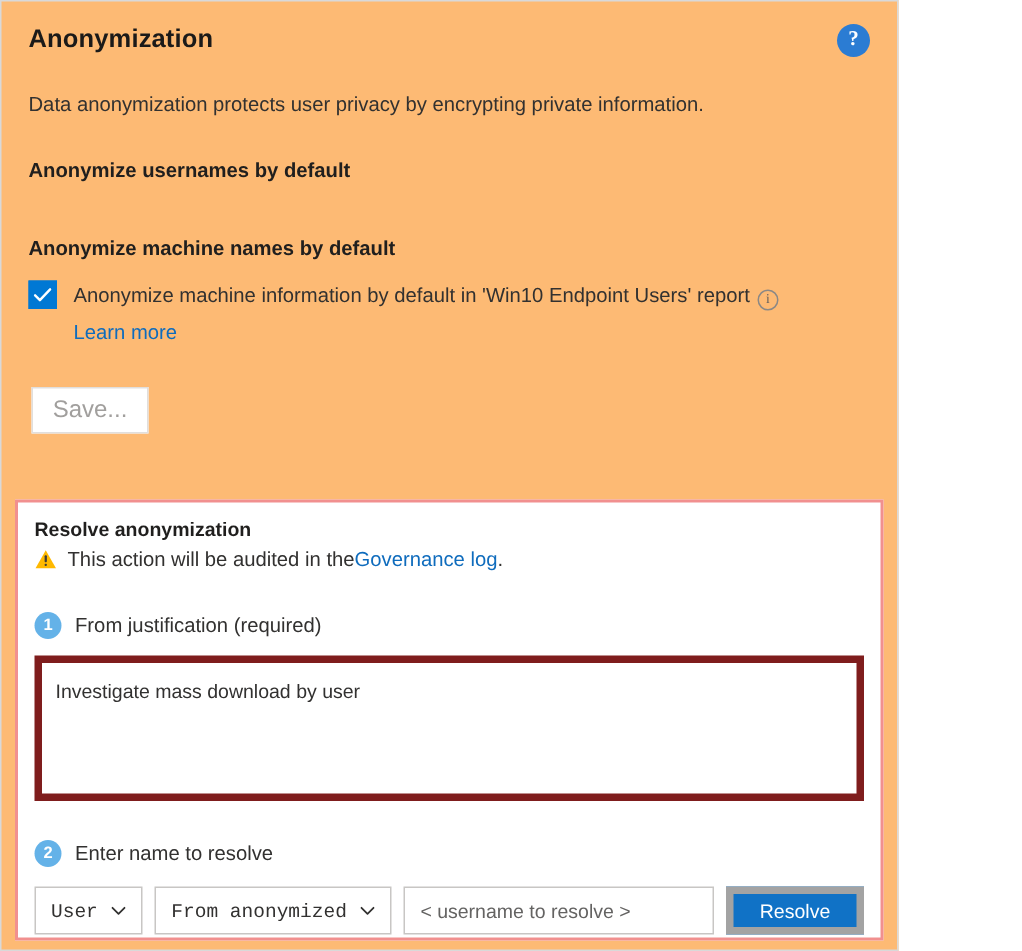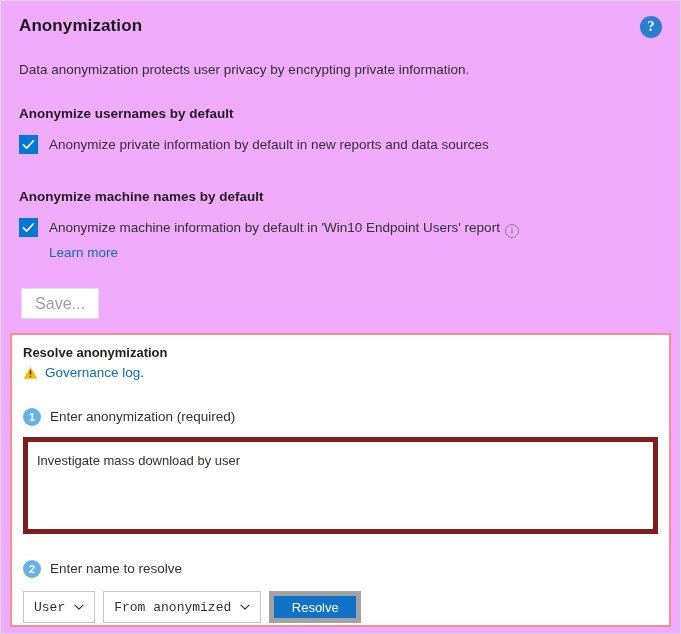--- a/index.html
+++ b/index.html
@@ -8,23 +8,23 @@
     padding: 0;
     background: #ffffff;
   }
   body {
     font-family: "Liberation Sans", sans-serif;
     color: #323130;
     -webkit-font-smoothing: antialiased;
   }
   .panel {
     position: relative;
-    width: 681px;
+    width: 599px;
     height: 634px;
-    background: #f0abfc;
+    background: #fdba74;
     border: 1px solid #d9d9d9;
     overflow: hidden;
   }
   .content {
     padding: 14px 18px 0 18px;
   }
 
   
   .header-row {
     display: flex;
@@ -276,28 +276,20 @@
 
     <div class="header-row">
       <h1 class="page-title">Anonymization</h1>
       <div class="help-badge">?</div>
     </div>
 
     <div class="intro">Data anonymization protects user privacy by encrypting private information.</div>
 
     
     <div class="section-title">Anonymize usernames by default</div>
-    <div class="check-row">
-      <div class="checkbox">
-        <svg width="17" height="17" viewBox="0 0 17 17" aria-hidden="true">
-          <path d="M3.4 8.9 L6.6 12.1 L13.4 4.9" fill="none" stroke="#ffffff" stroke-width="1.6" stroke-linecap="round" stroke-linejoin="round"></path>
-        </svg>
-      </div>
-      <div class="check-label">Anonymize private information by default in new reports and data sources</div>
-    </div>
 
     
     <div class="section-title second">Anonymize machine names by default</div>
     <div class="check-row">
       <div class="checkbox">
         <svg width="17" height="17" viewBox="0 0 17 17" aria-hidden="true">
           <path d="M3.4 8.9 L6.6 12.1 L13.4 4.9" fill="none" stroke="#ffffff" stroke-width="1.6" stroke-linecap="round" stroke-linejoin="round"></path>
         </svg>
       </div>
       <div class="check-label"><span>Anonymize machine information by default in 'Win10 Endpoint Users' report</span><span class="info-icon">i</span></div>
@@ -311,27 +303,28 @@
   <div class="resolve-box">
 
     <div class="resolve-title">Resolve anonymization</div>
 
     <div class="audit-line">
       <svg class="warn-icon" width="15" height="14" viewBox="0 0 15 14" aria-hidden="true">
         <path d="M7.5 0.8 L14.3 12.8 L0.7 12.8 Z" fill="#ffb900"></path>
         <rect x="6.75" y="4.2" width="1.5" height="4.6" fill="#3b3b3b" rx="0.6"></rect>
         <rect x="6.75" y="9.8" width="1.5" height="1.5" fill="#3b3b3b" rx="0.6"></rect>
       </svg>
+      <span>This action will be audited in the </span>
         <a class="gov-link">Governance log</a>
         <span>.</span>
     </div>
 
     <div class="step-row">
       <div class="step-badge">1</div>
-      <div class="step-label">Enter anonymization (required)</div>
+      <div class="step-label">From justification (required)</div>
     </div>
 
     <textarea class="justify-area" placeholder="" style="">Investigate mass download by user</textarea>
 
     <div class="step-row">
       <div class="step-badge">2</div>
       <div class="step-label">Enter name to resolve</div>
     </div>
 
     <div class="resolve-row">
@@ -343,20 +336,21 @@
         </svg>
       </div>
 
       <div class="dropdown">
         <span>From anonymized</span>
         <svg class="chev" width="10" height="7" viewBox="0 0 10 7" aria-hidden="true">
           <path d="M1 1.2 L5 5.2 L9 1.2" fill="none" stroke="#323130" stroke-width="1.2" stroke-linecap="round" stroke-linejoin="round"></path>
         </svg>
       </div>
 
+      <input class="name-input" type="text" placeholder="&lt; username to resolve &gt;" style="">
 
       <div class="resolve-btn">Resolve</div>
 
     </div>
 
   </div>
 
 </div>
 
 </body></html>

